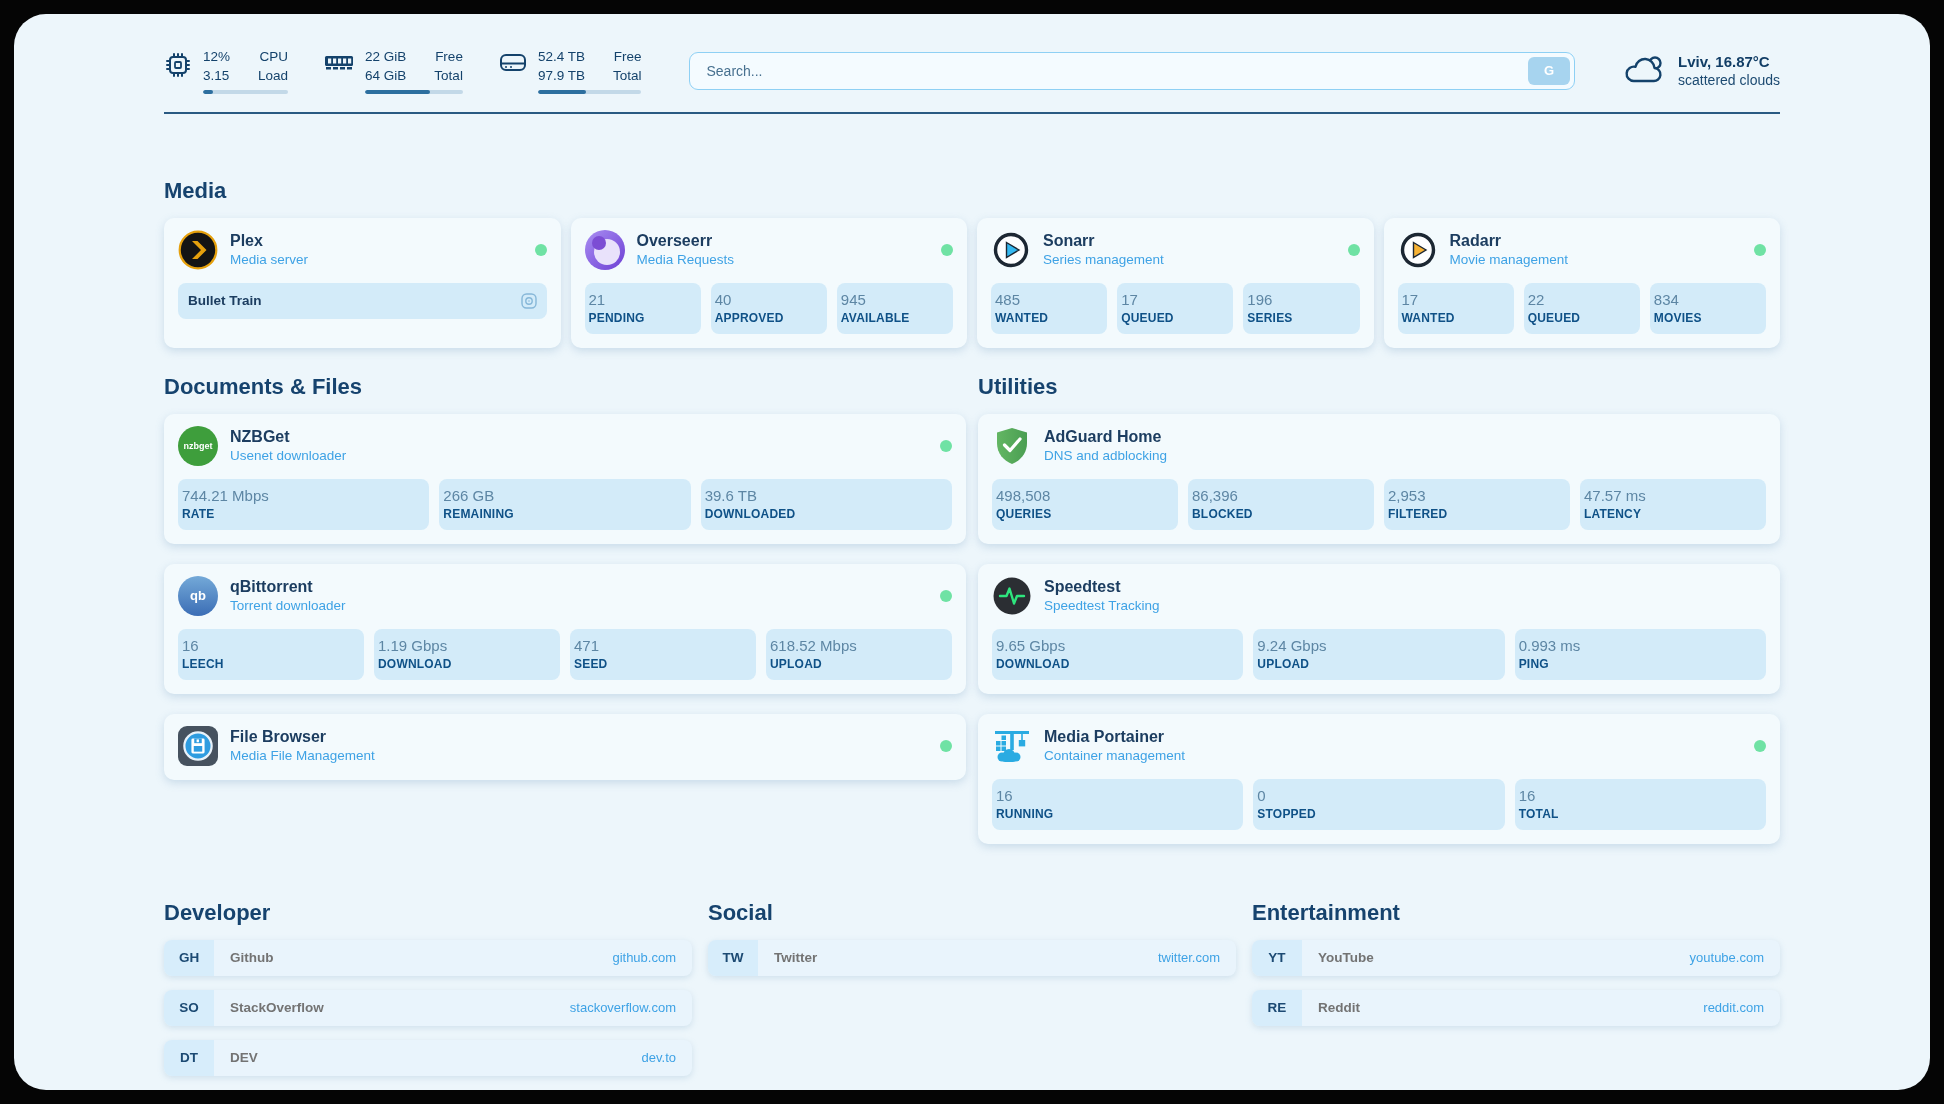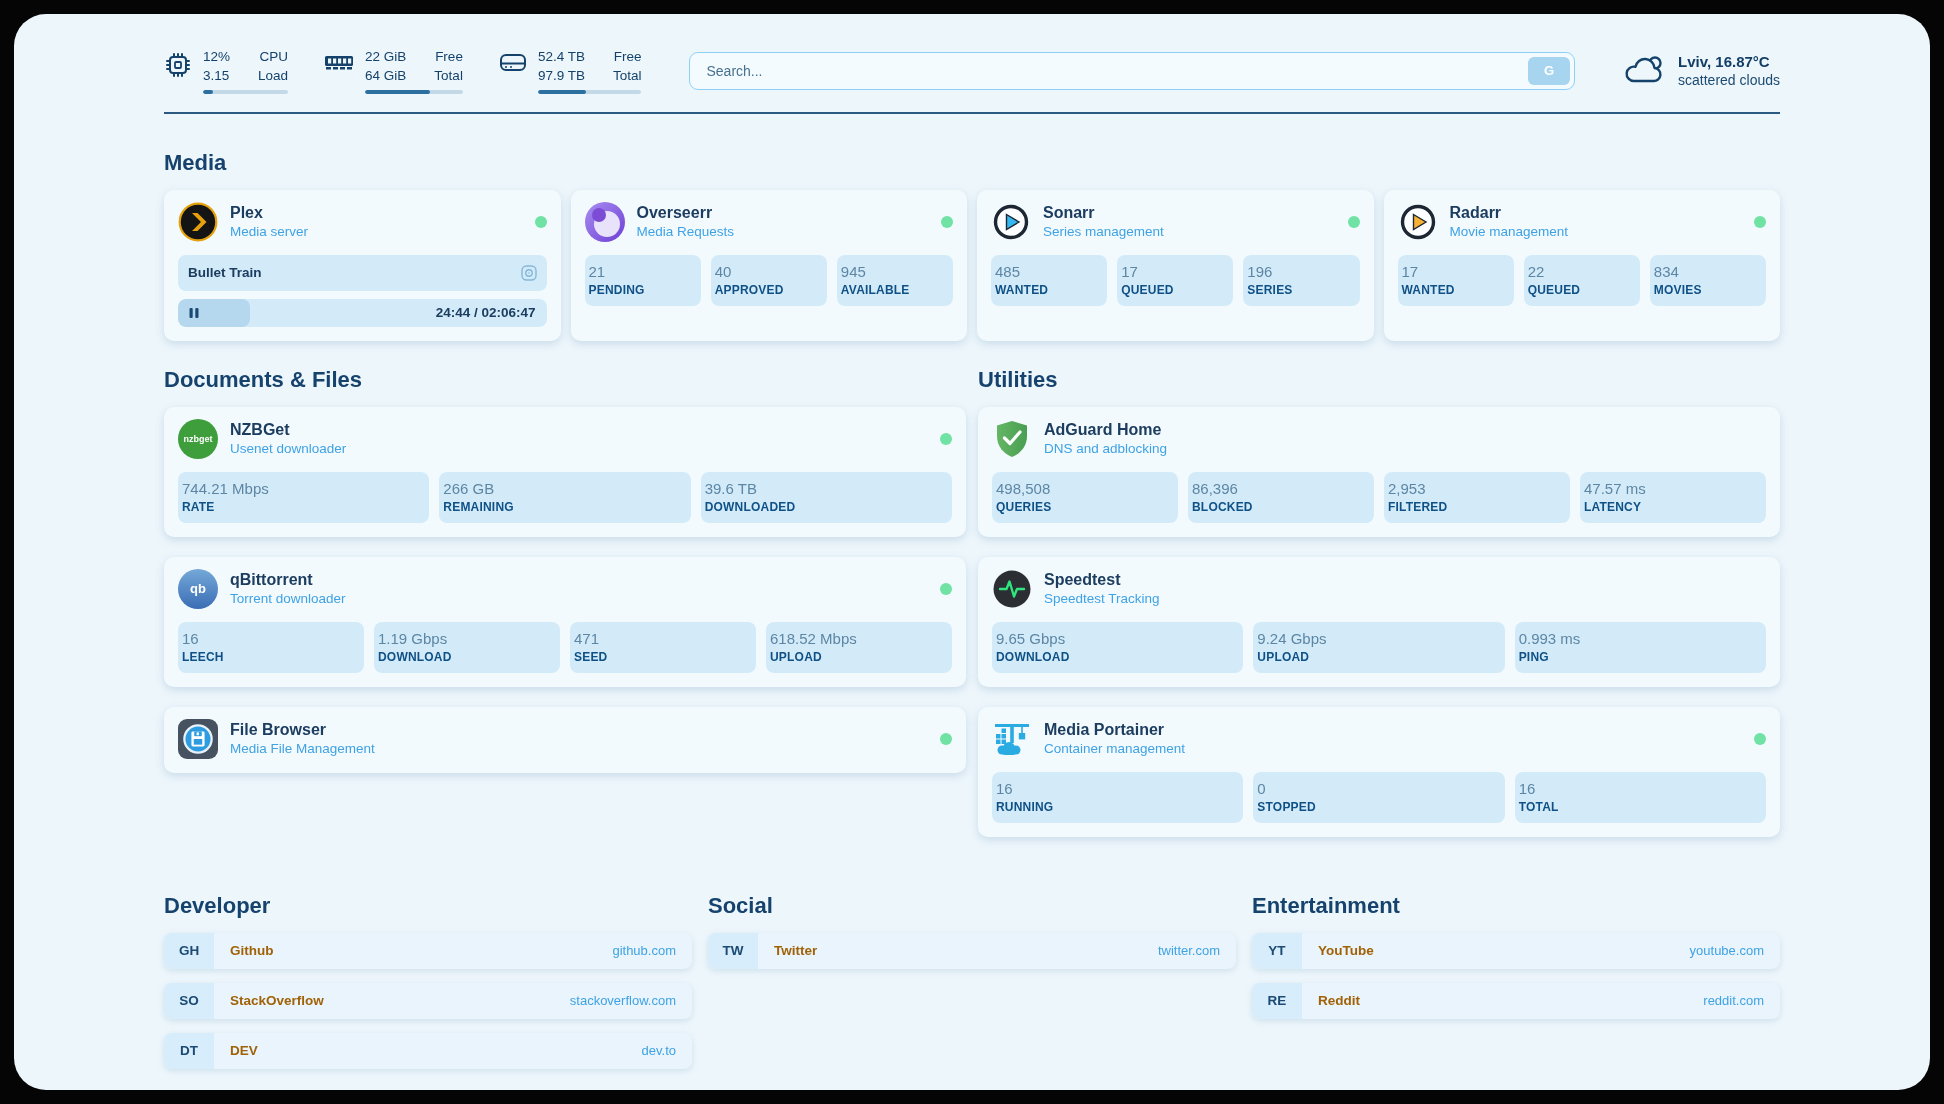--- a/index.html
+++ b/index.html
@@ -29,21 +29,21 @@
                 font-size:13px; cursor:pointer; font-family:"Liberation Sans",sans-serif; }
 
   .weather { display:flex; align-items:center; gap:13px; color:#123e66; flex:none; }
   .weather-temp { font-size:15px; font-weight:700; }
   .weather-cond { font-size:14px; margin-top:2px; color:#1c4a71; }
 
   .divider { height:2px; background:#2a5a82; margin-top:18px; border:none; }
 
   
   .sec-title { font-size:22px; font-weight:600; color:#16436e; margin-bottom:14px; }
-  .media-sec { margin-top:36px; }
+  .media-sec { margin-top:64px; }
   .card-row { display:grid; grid-template-columns:repeat(4,1fr); gap:10px; }
 
   .card { background:#f3fafd; border-radius:10px; padding:12px 14px 14px;
           box-shadow:0 3px 9px rgba(120,160,195,.30); }
   .card-head { display:flex; align-items:center; gap:12px; }
   .app-icon { width:40px; height:40px; flex:none; display:flex; align-items:center; justify-content:center; }
   .app-name { font-size:16px; font-weight:700; color:#1c3d60; }
   .app-desc { font-size:13.5px; color:#3ea2e5; margin-top:2px; }
   .dot { width:12px; height:12px; border-radius:50%; background:#6fe2a4; margin-left:auto; align-self:center; flex:none; }
 
@@ -65,21 +65,21 @@
 
   .twocol { display:grid; grid-template-columns:1fr 1fr; gap:12px; margin-top:26px; align-items:start; }
   .col .card + .card { margin-top:20px; }
 
   
   .bookmarks { display:grid; grid-template-columns:1fr 1fr 1fr; gap:16px; margin-top:56px; align-items:start; }
   .bm-row { display:flex; align-items:center; height:36px; background:#e9f4fc; border-radius:8px;
             margin-bottom:14px; overflow:hidden; box-shadow:0 2px 6px rgba(130,170,200,.28); cursor:pointer; }
   .bm-abbr { width:50px; align-self:stretch; background:#d7edfb; display:flex; align-items:center;
              justify-content:center; font-size:13.5px; font-weight:600; color:#1c4a73; flex:none; }
-  .bm-name { margin-left:16px; font-size:13.5px; font-weight:600; color:#a16207; }
+  .bm-name { margin-left:16px; font-size:13.5px; font-weight:600; color:#737373; }
   .bm-url { margin-left:auto; margin-right:16px; font-size:13px; color:#3ea2e5; }
 
   
   .nzb-badge { width:40px; height:40px; border-radius:50%; background:#3e9e3c; color:#fff;
                font-size:9px; font-weight:700; display:flex; align-items:center; justify-content:center; }
   .qb-badge  { width:40px; height:40px; border-radius:50%;
                background:linear-gradient(180deg,#74a9d8,#3b6db5); color:#fff; font-size:13px;
                font-weight:700; display:flex; align-items:center; justify-content:center; }
   .fb-badge  { width:40px; height:40px; border-radius:9px; background:#46525f;
                display:flex; align-items:center; justify-content:center; }
@@ -215,30 +215,20 @@
         <div class="np-row">
           <span>Bullet Train</span>
           <span class="spacer">
             <svg width="16" height="16" viewBox="0 0 16 16" fill="none" stroke="#86b7d8" stroke-width="1.4">
               <rect x="1" y="1" width="14" height="14" rx="4.5"></rect>
               <circle cx="8" cy="8" r="3.2"></circle>
               <circle cx="8" cy="8" r="0.8" fill="#86b7d8" stroke="none"></circle>
             </svg>
           </span>
         </div>
-        <div class="pg-row">
-          <div class="pg-fill" style="width: 19.5%;"></div>
-          <span class="pg-pause">
-            <svg width="12" height="12" viewBox="0 0 12 12" fill="#1c4a73">
-              <rect x="1.5" y="1" width="3.2" height="10" rx="1"></rect>
-              <rect x="7.3" y="1" width="3.2" height="10" rx="1"></rect>
-            </svg>
-          </span>
-          <span class="pg-time">24:44 / 02:06:47</span>
-        </div>
       </article>
 
       <article class="card">
         <div class="card-head">
           <span class="app-icon">
             <span class="ov-badge">
                 <span class="inner"></span>
                 <span class="pupil"></span>
               </span>
           </span>

